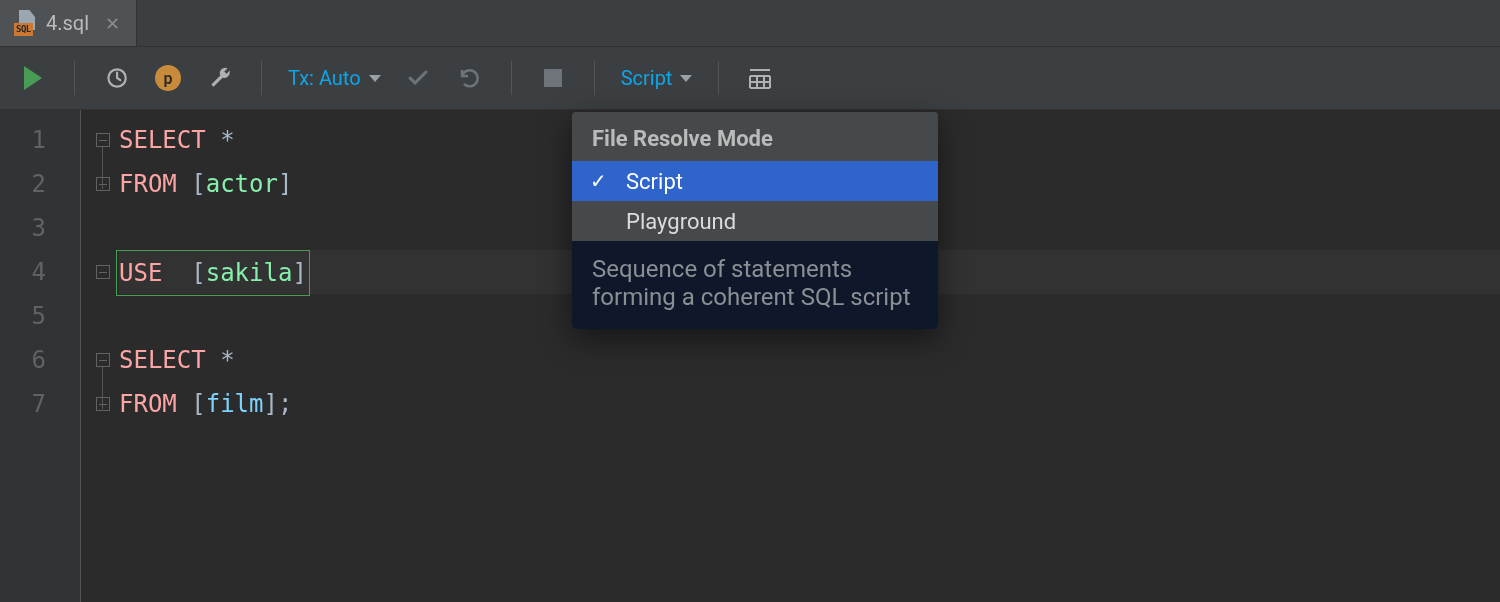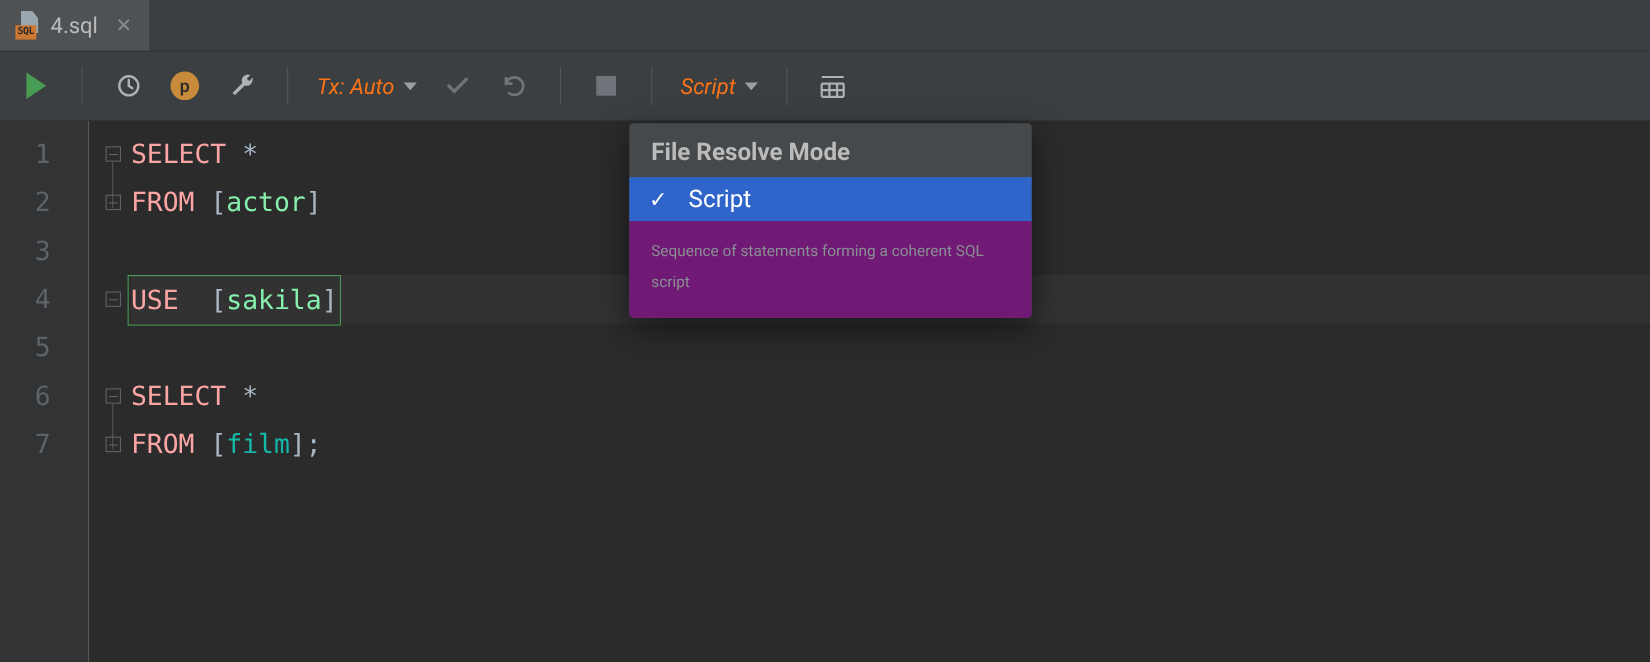--- a/index.html
+++ b/index.html
@@ -91,23 +91,22 @@
     height: 30px;
     cursor: pointer;
     color: #afb1b3;
   }
   .tb-btn.disabled { color: #6f737a; cursor: default; }
   .tb-combo {
     display: inline-flex;
     align-items: center;
     gap: 8px;
     font-size: 20px;
-    color: #f97316;
+    color: #0ea5e9;
     cursor: pointer;
-    font-style: italic;
   }
   .chev {
     width: 0; height: 0;
     border-left: 6px solid transparent;
     border-right: 6px solid transparent;
     border-top: 7px solid #9aa0a6;
   }
   .run-icon {
     width: 0; height: 0;
     border-top: 12px solid transparent;
@@ -180,21 +179,21 @@
     border-left: 1px solid #555;
   }
   .code .row { height: 44px; white-space: pre; }
   .row.current {
     background: #323232;
   }
   .kw   { color: #fca5a5; }
   .tok  { color: #a9b7c6; }
   .br   { color: #a9b7c6; }
   .ident{ color: #86efac; }
-  .ref  { color: #14b8a6; }
+  .ref  { color: #7dd3fc; }
   .semi { color: #a9b7c6; }
 
   .use-box {
     display: inline-block;
     border: 1px solid #499c54;
     padding: 0 2px;
     margin-left: -3px;
   }
 
   
@@ -229,24 +228,24 @@
     background: #2f65ca;
     color: #ffffff;
   }
   .popup-item .check {
     position: absolute;
     left: 18px;
     font-size: 20px;
   }
   .popup-desc {
     padding: 14px 20px 18px;
-    font-size: 14px;
+    font-size: 24px;
     line-height: 28px;
     color: #8a8f94;
-    background: #701a75;
+    background: #0f172a;
   }
 
   svg { display: block; }
 </style>
 </head>
 <body>
 
 <div class="tabbar">
   <div class="tab">
     <span class="sql-file-icon">
@@ -363,14 +362,17 @@
     <div class="row"><span class="kw">FROM</span> <span class="br">[</span><span class="ref">film</span><span class="br">]</span><span class="semi">;</span></div>
   </div>
 </div>
 
 <div class="popup">
   <div class="popup-title">File Resolve Mode</div>
   <div class="popup-item selected">
     <span class="check">✓</span>
     <span>Script</span>
   </div>
+  <div class="popup-item">
+    <span>Playground</span>
+  </div>
   <div class="popup-desc">Sequence of statements forming a coherent SQL script</div>
 </div>
 
 </body></html>

